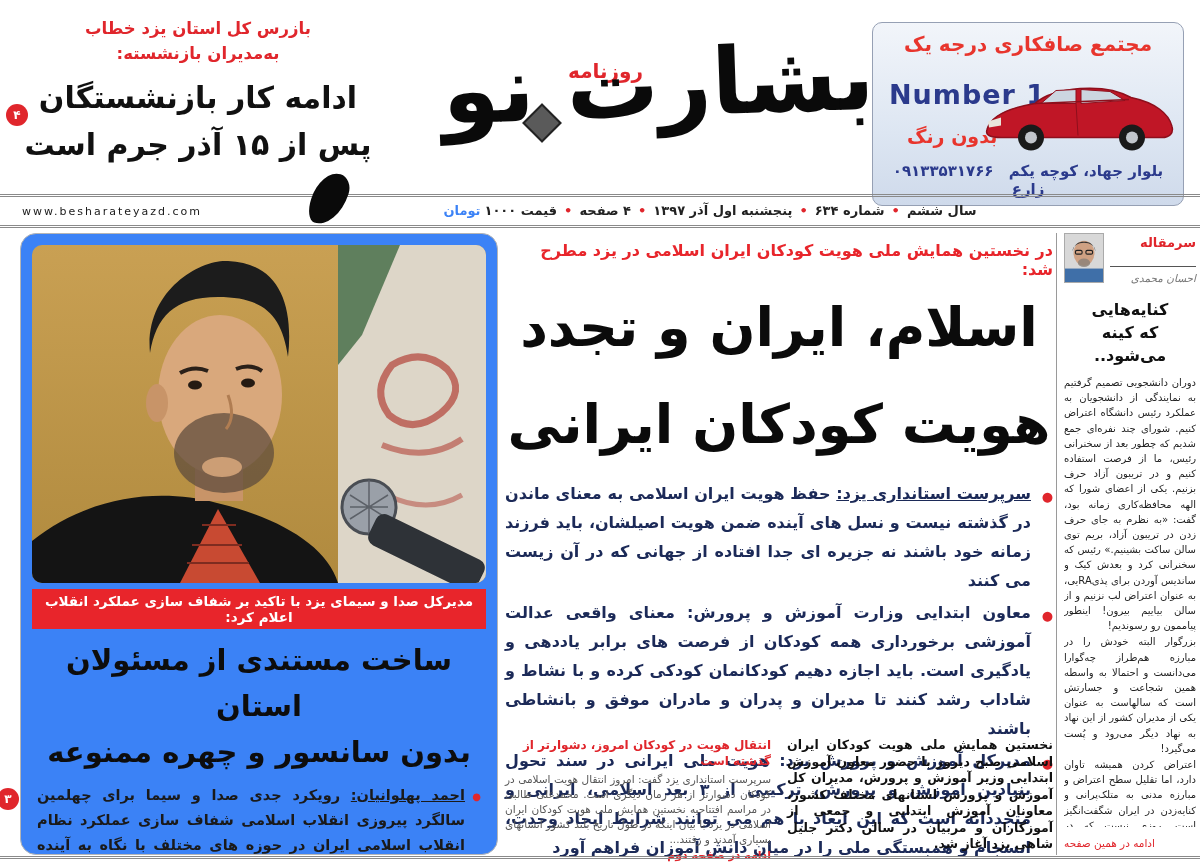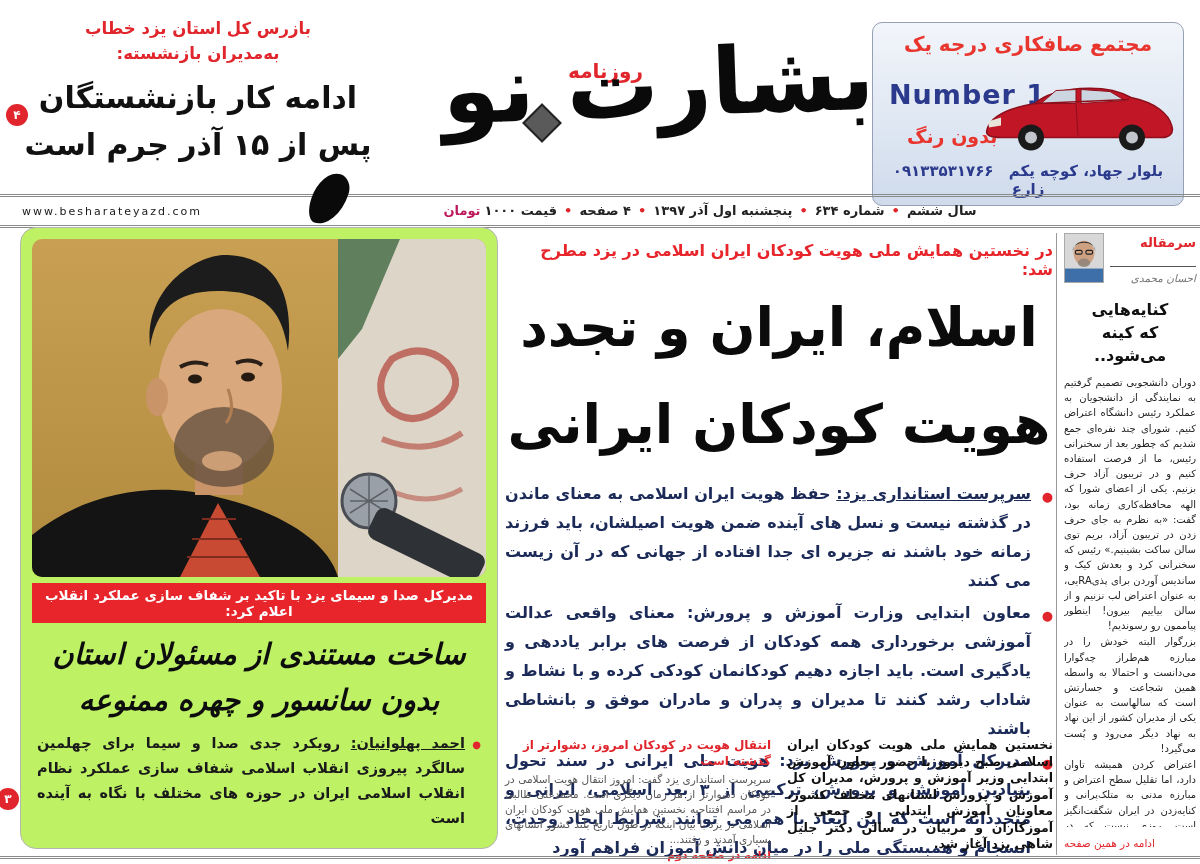--- a/index.html
+++ b/index.html
@@ -37,30 +37,30 @@
   .ad-footer { position:absolute; bottom:7px; right:0; width:100%; text-align:center; color:#2b3a8c;
                font-size:15px; font-weight:bold; }
   .ad-footer span { margin:0 5px; }
 
   
   .dateband { position:absolute; top:194px; left:0; width:1200px; height:34px;
               border-top:3px double #8a8a8a; border-bottom:3px double #8a8a8a; }
   .website { position:absolute; left:22px; top:8px; direction:ltr; font-size:11px; letter-spacing:2px; color:#1a1a1a; font-weight:normal; }
   .dateline { position:absolute; right:130px; top:6px; width:720px; text-align:center; font-size:13px; font-weight:bold; color:#222; }
   .dateline .sep::before { content:"•"; color:#e0262c; margin:0 7px; }
-  .dateline .price-currency { color:#be185d; margin-right:4px; }
-
-  
-  .left-box { position:absolute; left:20px; top:227px; width:478px; height:622px;
-              border:1px solid #b5b5b5; border-radius:16px; background:#bef264; }
+  .dateline .price-currency { color:#3b82f6; margin-right:4px; }
+
+  
+  .left-box { position:absolute; left:20px; top:233px; width:478px; height:622px;
+              border:1px solid #b5b5b5; border-radius:16px; background:#3b82f6; }
   .photo-wrap { margin:11px 11px 0 11px; height:338px; border-radius:10px; overflow:hidden; }
   .photo-wrap svg { display:block; width:100%; height:100%; }
   .caption-bar { margin:6px 11px 0 11px; background:#e8252b; color:#fff; font-size:13.5px; font-weight:bold;
                  text-align:center; padding:4px 2px; }
-  .left-headline { text-align:center; font-size:29px; font-weight:bold; color:#0d0d0d; line-height:46px; margin-top:8px;font-style:italic; }
+  .left-headline { text-align:center; font-size:29px; font-weight:bold; color:#0d0d0d; line-height:46px; margin-top:8px; }
   .left-bullets { margin:8px 16px 0 16px; list-style:none; }
   .left-bullets li { position:relative; padding-right:16px; font-size:14.5px; font-weight:bold; color:#1a1a1a;
                      line-height:25px; text-align:justify; text-align-last:right; margin-bottom:2px; }
   .left-bullets li::before { content:"●"; color:#e0262c; position:absolute; right:0; top:1px; font-size:10px; }
   .u { text-decoration:underline; }
 
   
   .center-col { position:absolute; left:505px; top:233px; width:548px; height:622px; }
   .main-kicker { color:#e8252b; font-size:16px; font-weight:bold; text-align:right; padding-top:8px; }
   .main-headline { text-align:center; font-weight:bold; color:#0b0b0b; font-size:54px; line-height:97px;

